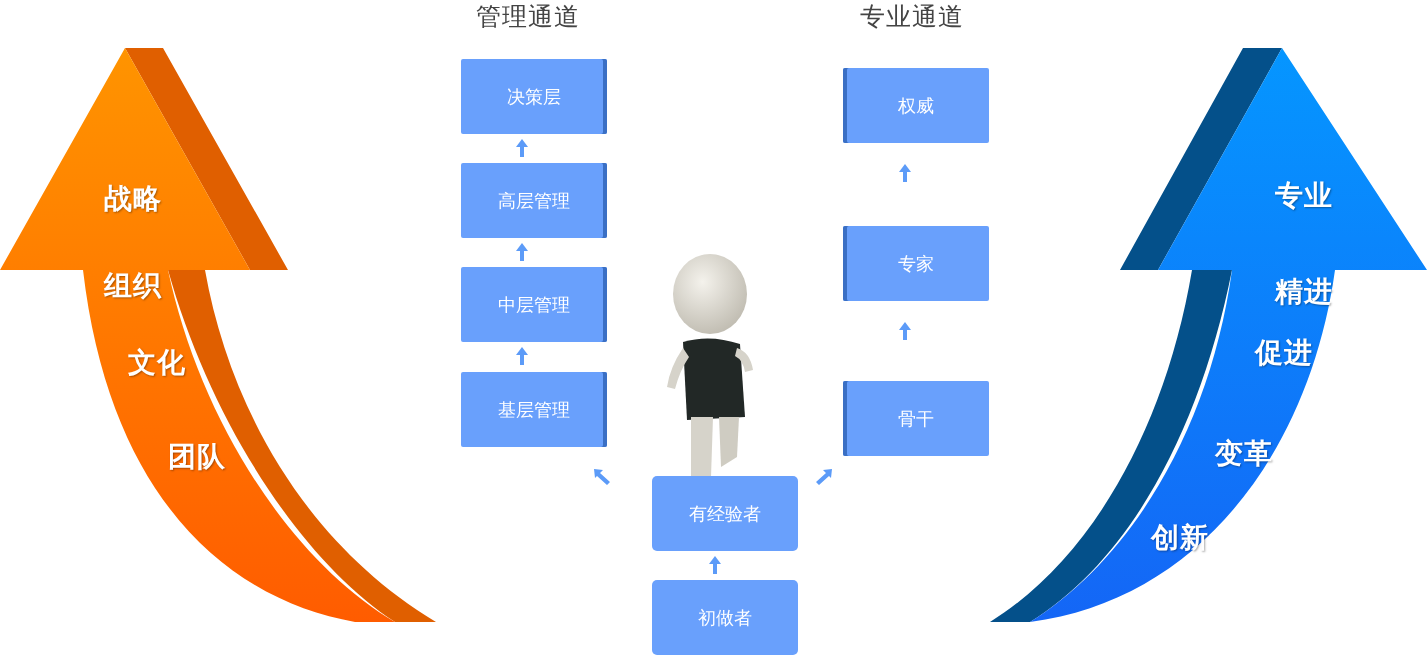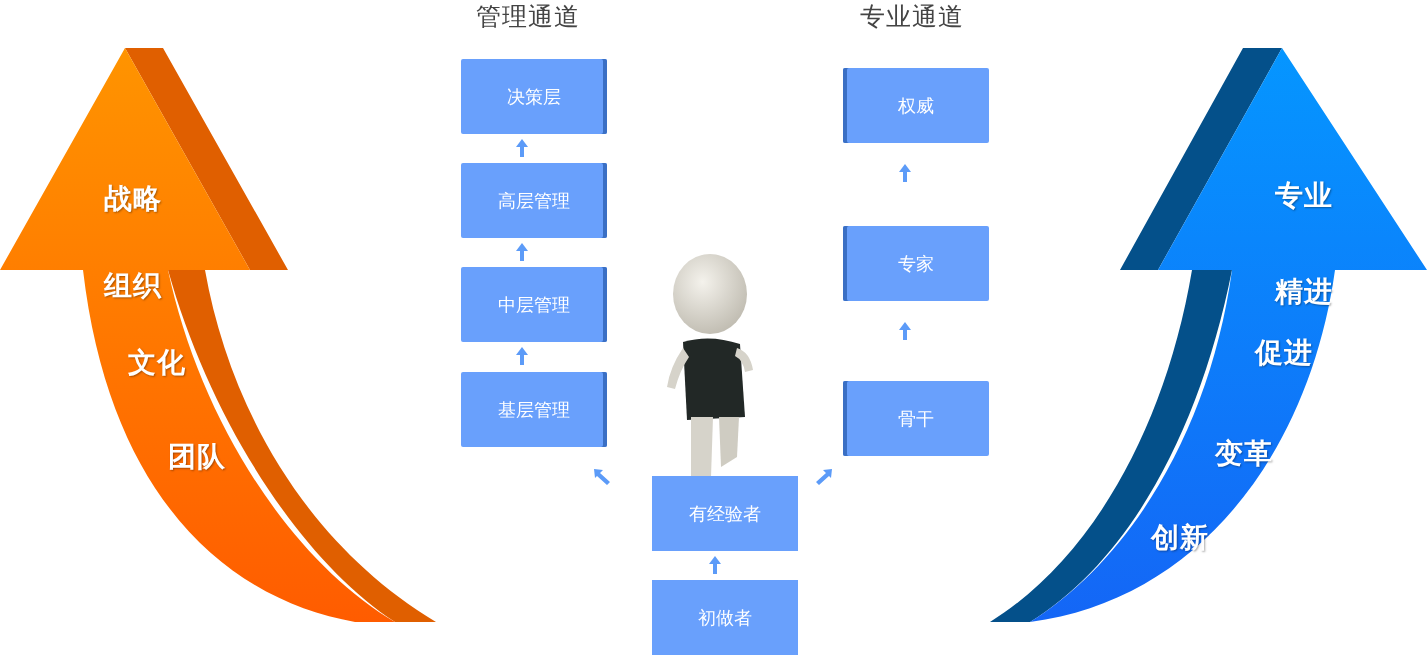--- a/index.html
+++ b/index.html
@@ -5,21 +5,21 @@
   html, body { margin: 0; padding: 0; background: #ffffff; }
   body { width: 1427px; height: 656px; position: relative; overflow: hidden;
          font-family: "DejaVu Sans", "Liberation Sans", sans-serif; }
   .abs { position: absolute; }
   .col-title { position: absolute; font-size: 25px; color: #444; letter-spacing: 1px; }
   .box { position: absolute; width: 146px; height: 75px; background: #69a0fc;
          color: #fff; font-size: 18px; display: flex; align-items: center;
          justify-content: center; border-radius: 2px; }
   .box.edge-right { box-shadow: inset -4px 0 0 #3a6fc4; }
   .box.edge-left { box-shadow: inset 4px 0 0 #3a6fc4; margin-top: 9px; }
-  .box.flat { border-radius: 0; }
+  .box.flat { border-radius: 5px; }
   .up-arrow { position: absolute; width: 12px; height: 18px; }
   .diag-arrow { position: absolute; width: 16px; height: 16px; }
   .arrow-label { position: absolute; color: #fff; font-size: 28px; font-weight: bold;
                  text-shadow: 1px 1px 2px rgba(0,0,0,0.35); letter-spacing: 1px; }
 </style>
 </head>
 <body>
 
 <svg class="abs" style="left:0;top:0" width="450" height="640">
   <defs>

